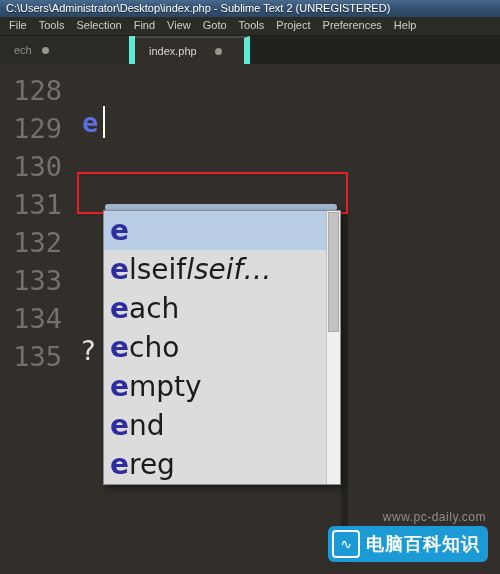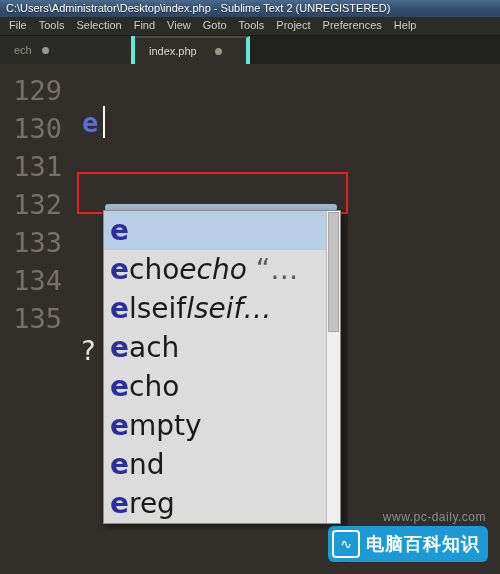--- a/index.html
+++ b/index.html
@@ -72,21 +72,21 @@
     position: relative;
     height: 28px;
     min-width: 120px;
     display: flex;
     align-items: center;
     padding: 0 12px 0 14px;
     box-sizing: border-box;
     font-size: 11px;
     color: #8f8f88;
     background: #2a2a26;
-    border-right: 4px solid #5eead4;
+    border-right: 6px solid #5eead4;
     cursor: default;
   }
   .tab.active {
     background: #322f2b;
     color: #d8d8d0;
     border-top: 2px solid #4e4b46;
   }
   .tab .tab-label { white-space: nowrap; }
   .tab .tab-dot {
     width: 7px; height: 7px;
@@ -319,20 +319,21 @@
     </div>
     <div class="tab active" style="min-width:115px;gap:8px;">
       <span class="tab-label">index.php</span>
       <span class="tab-dot"></span>
     </div>
   </div>
 
   <div class="editor">
 
     <div class="gutter">
+      <div class="lineno">128</div>
       <div class="lineno">129</div>
       <div class="lineno">130</div>
       <div class="lineno">131</div>
       <div class="lineno">132</div>
       <div class="lineno">133</div>
       <div class="lineno">134</div>
       <div class="lineno">135</div>
     </div>
 
     <div class="codearea">
@@ -343,23 +344,20 @@
 
     <div class="h-scroll"></div>
 
     <div class="v-shadow"></div>
 
     <div class="red-box"></div>
 
     <div class="autocomplete">
       <div class="ac-item selected">
         <span class="mch">e</span><span></span>
-      </div>
-      <div class="ac-item">
-        <span class="mch">e</span><span>cho</span><span class="ital">echo</span><span class="dim">  “…</span>
       </div>
       <div class="ac-item">
         <span class="mch">e</span><span>lseif</span><span class="ital">lseif…</span>
       </div>
       <div class="ac-item">
         <span class="mch">e</span><span>ach</span>
       </div>
       <div class="ac-item">
         <span class="mch">e</span><span>cho</span>
       </div>

